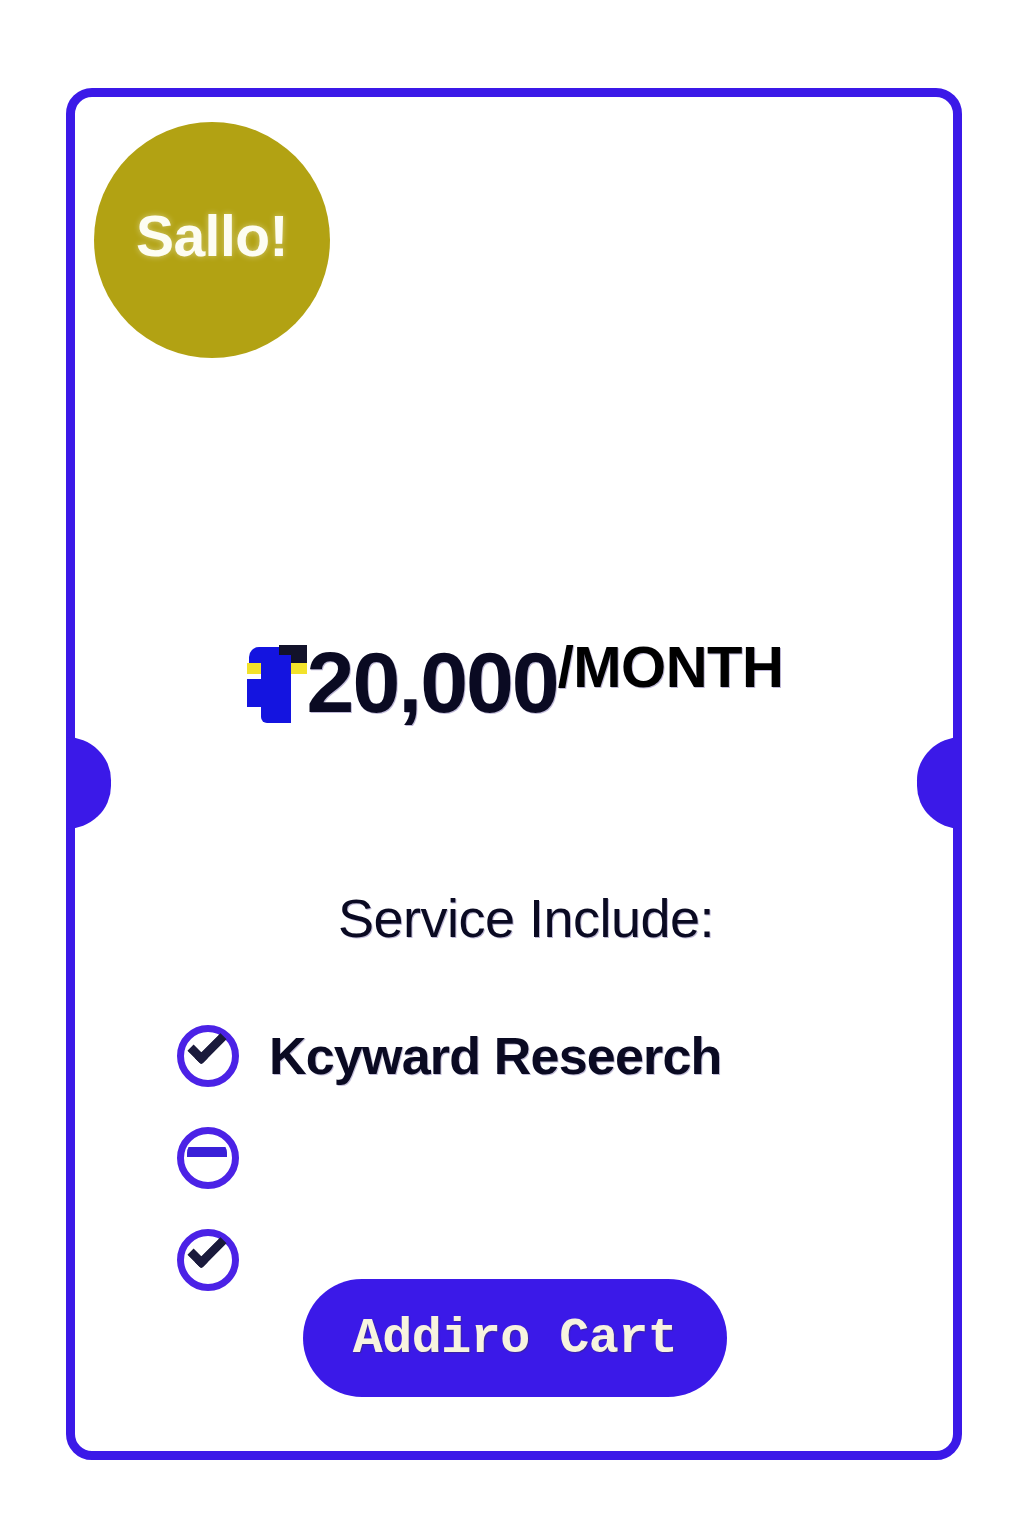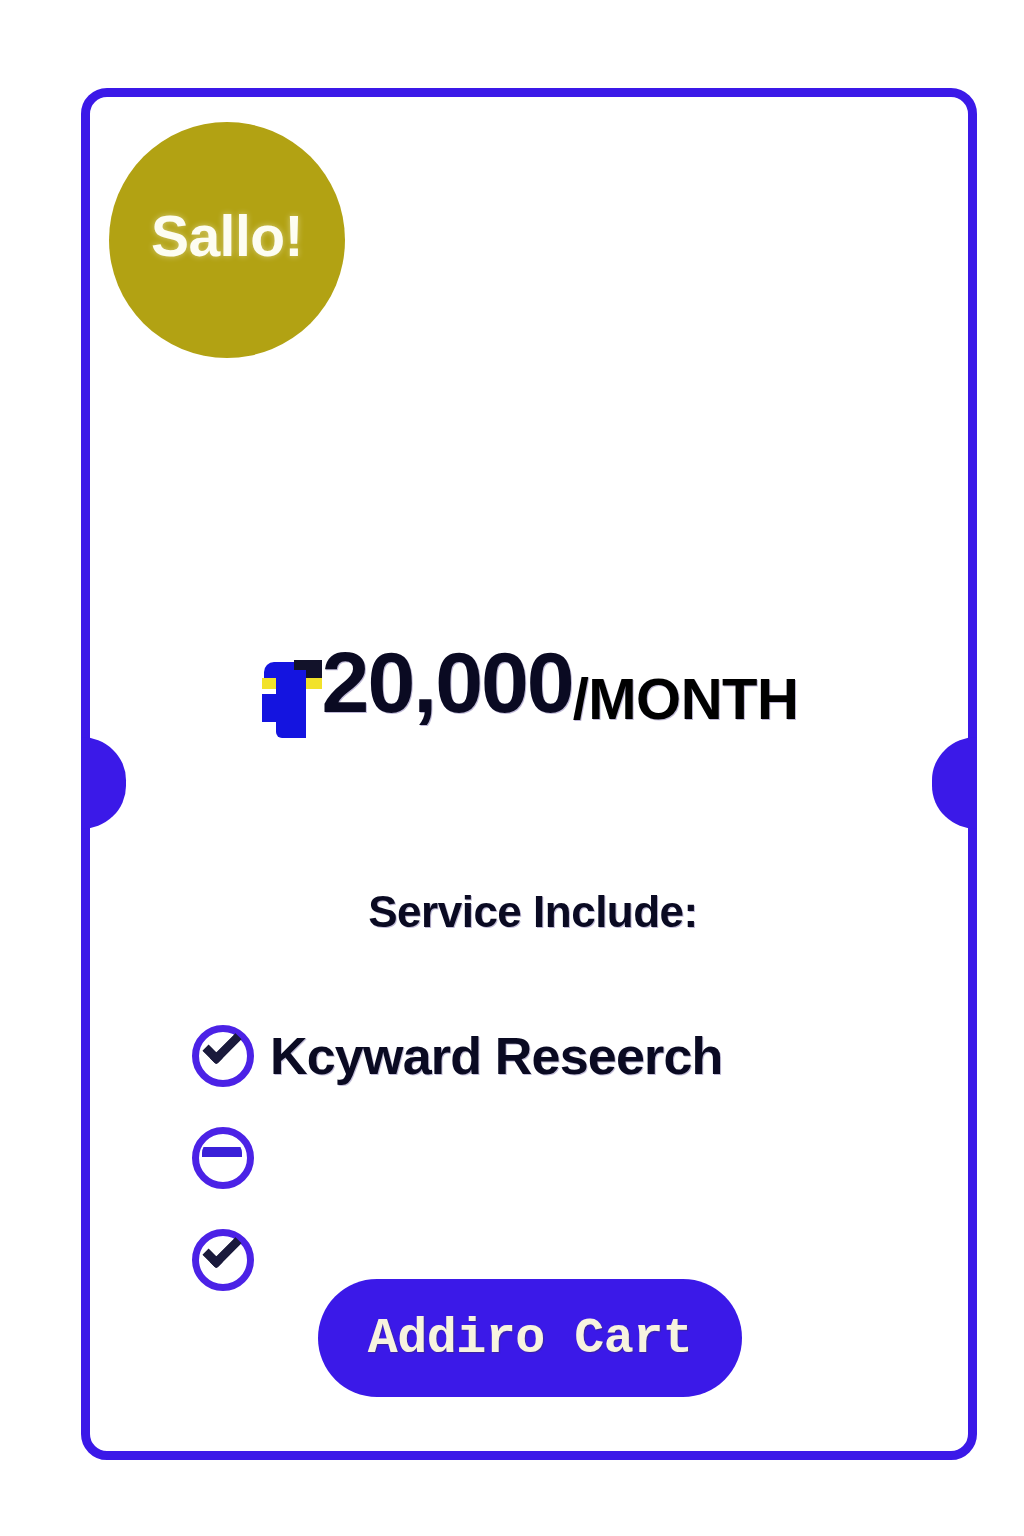--- a/index.html
+++ b/index.html
@@ -10,21 +10,20 @@
     background: #ffffff;
     font-family: "Liberation Sans", sans-serif;
     overflow: hidden;
   }
 
   #stage {
     position: relative;
     width: 943px;
     height: 1536px;
     background: #ffffff;
-    margin-left: 15px;
   }
 
   
   .card {
     position: absolute;
     left: 66px;
     top: 88px;
     width: 896px;
     height: 1372px;
     background: #ffffff;
@@ -91,21 +90,21 @@
     z-index: 3;
   }
 
   
   .price-row {
     position: absolute;
     left: 0;
     top: 536px;
     width: 100%;
     display: flex;
-    align-items: flex-end;
+    align-items: flex-start;
     justify-content: center;
     z-index: 3;
   }
   .currency-glyph {
     position: relative;
     display: inline-block;
     width: 64px;
     height: 84px;
     margin-right: -2px;
     transform: translateY(6px);
@@ -164,46 +163,46 @@
     font-size: 58px;
     font-weight: 700;
     color: #000000;
     letter-spacing: -0.5px;
     text-shadow: 1px 1px 0 rgba(40,20,120,0.30);
   }
 
   
   .services-heading {
     position: absolute;
-    left: 4px;
+    left: 12px;
     top: 790px;
     width: 100%;
     text-align: center;
-    font-size: 44px;
-    font-weight: 700;
+    font-size: 54px;
+    font-weight: 400;
     color: #0A0A22;
     letter-spacing: -0.5px;
     text-shadow: 1px 1px 0 rgba(40,20,120,0.30);
     z-index: 3;
   }
 
   
   .features {
     position: absolute;
     left: 98px;
     top: 908px;
     width: 810px;
     list-style: none;
     z-index: 3;
   }
   .feature-item {
     display: flex;
     align-items: center;
     height: 102px;
-    gap: 12px;
+    gap: 26px;
     white-space: nowrap;
   }
   .feature-icon {
     flex: 0 0 auto;
     width: 70px;
     height: 70px;
     position: relative;
   }
   .feature-icon .ring {
     position: absolute;

